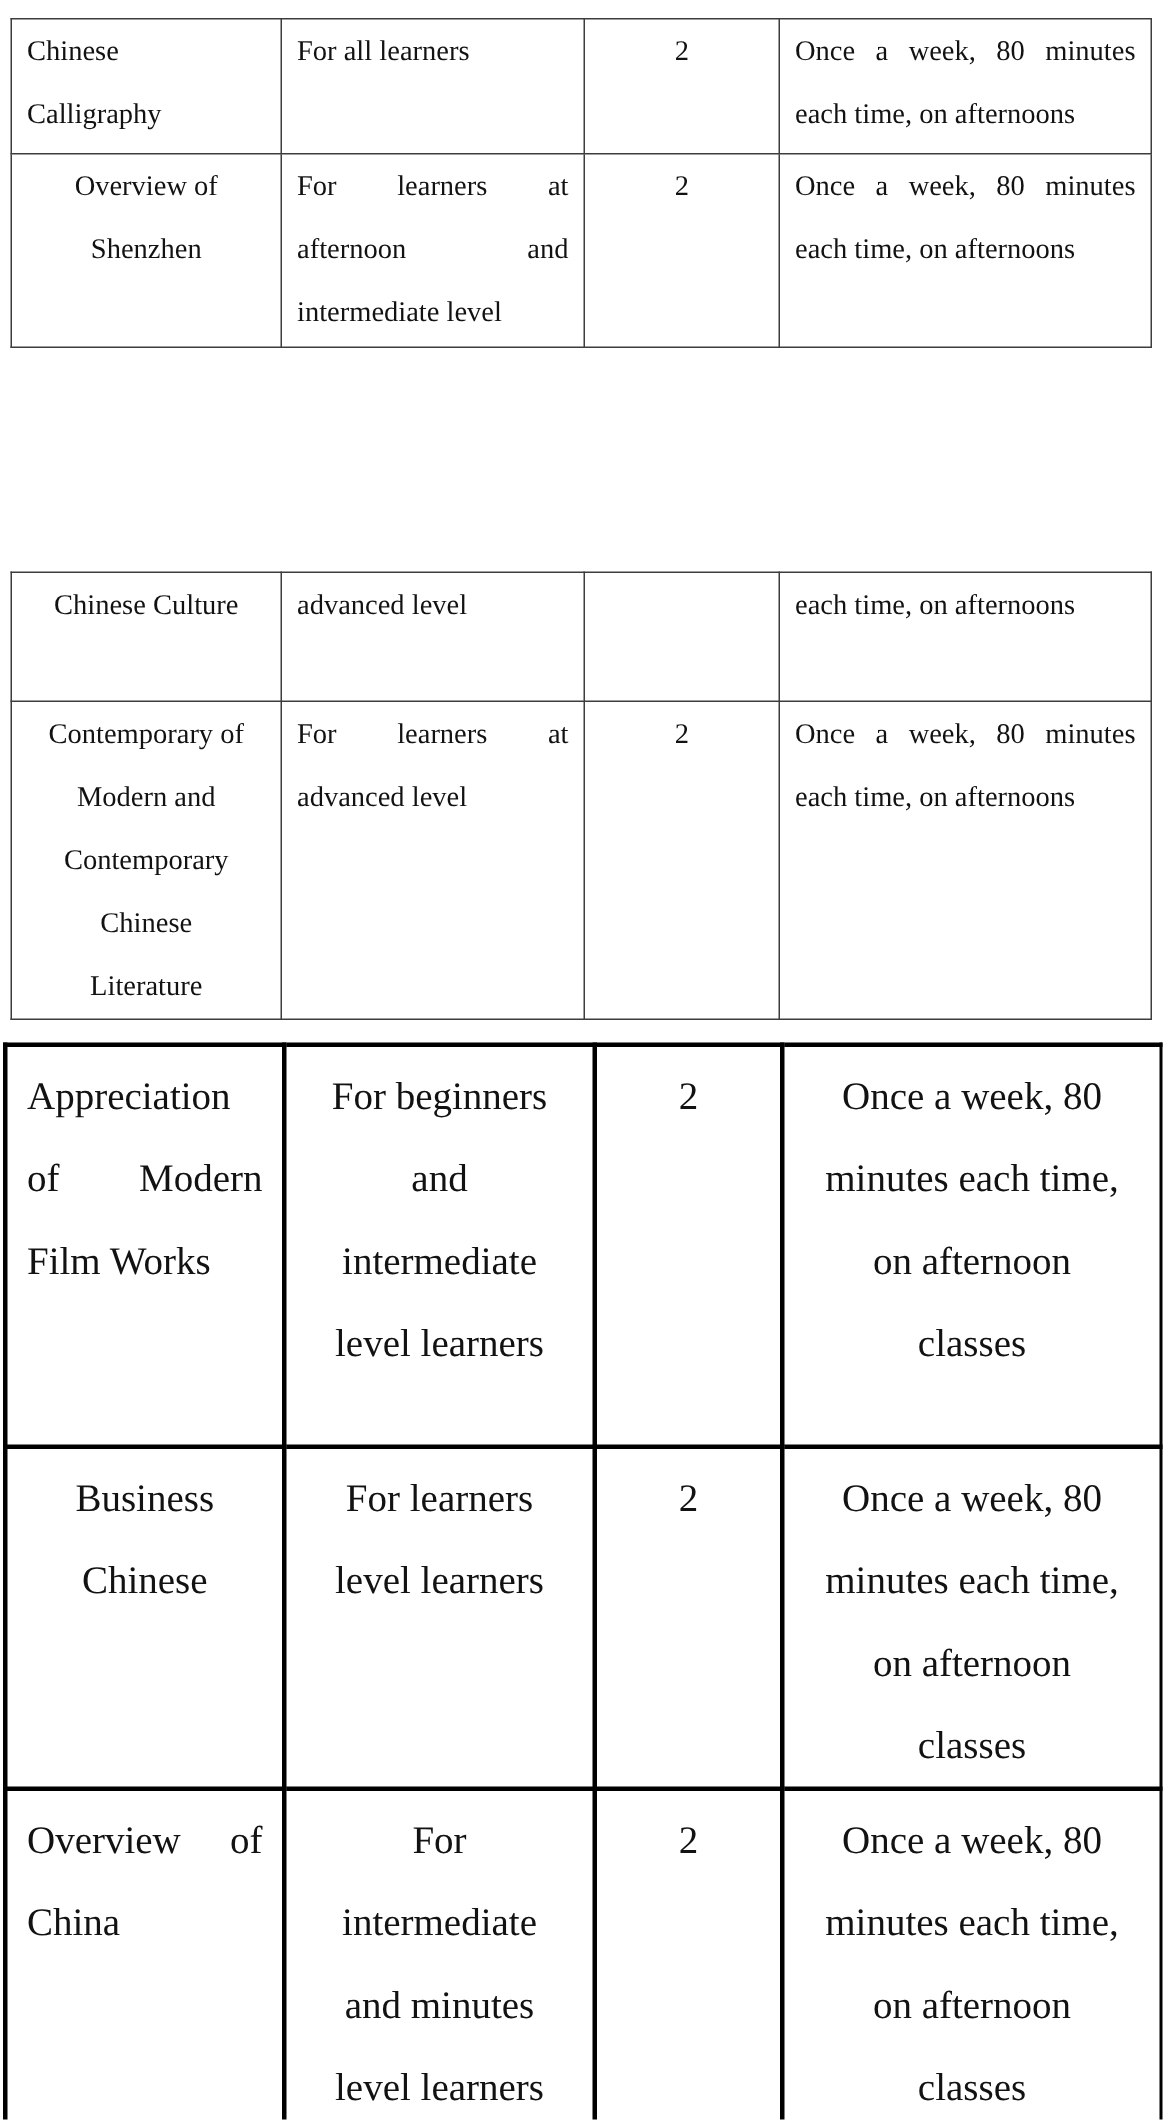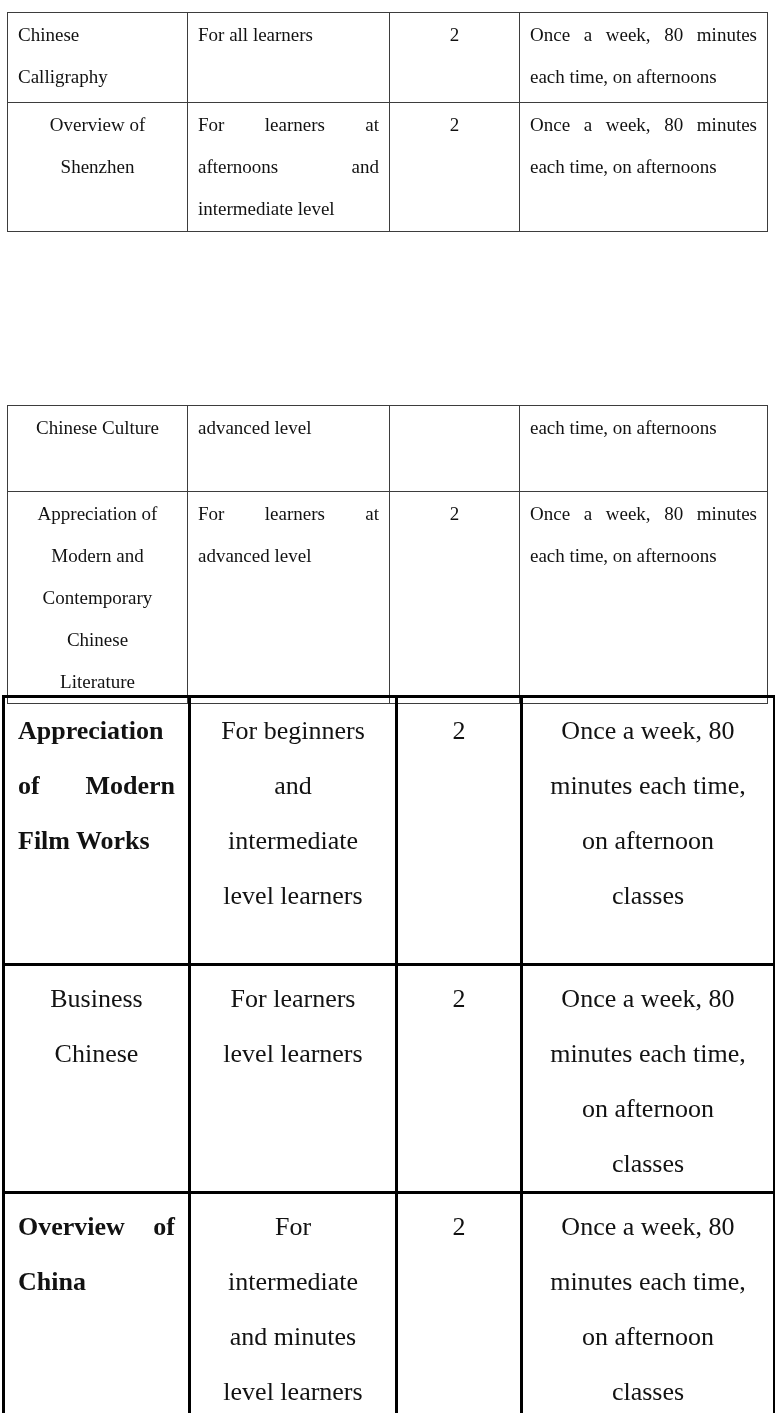--- a/index.html
+++ b/index.html
@@ -28,21 +28,21 @@
   table.big td {
     border: 3px solid #000000;
     font-size: 26px;
     line-height: 55px;
     vertical-align: top;
     padding: 5px 13px 0 13px;
     overflow: hidden;
   }
   table.big tr:last-child td { border-bottom-width: 6px; }
   td.ind  { padding-left: 24px; }   
-  td.pad15{ padding-left: 15px; padding-right: 15px; font-weight: bold; }
+  td.pad15{ padding-left: 15px; padding-right: 15px; }
   td.mid  { vertical-align: middle; }
   td.ac   { text-align: center; }
   td.tc   { text-align: center; }
   .ln     { display: block; }
   .j      { text-align: justify; text-align-last: justify; }
 </style>
 </head>
 <body>
 
 <table class="tbl small" style="left:7px; top:12px; width:760px;">
@@ -69,35 +69,35 @@
       <span class="ln">each time, on afternoons</span>
     </td>
   </tr>
   <tr style="height:129px">
     <td class="tc mid">
       <span class="ln">Overview of</span>
       <span class="ln">Shenzhen</span>
     </td>
     <td>
       <span class="ln j">For learners at</span>
-      <span class="ln j">afternoons and</span>
+      <span class="ln j">afternoon and</span>
       <span class="ln">intermediate level</span>
     </td>
     <td class="ac mid">
       <span class="ln">2</span>
     </td>
     <td class="mid">
       <span class="ln j">Once a week, 80 minutes</span>
       <span class="ln">each time, on afternoons</span>
     </td>
   </tr>
 </tbody>
   </table>
 
-<table class="tbl small" style="left:7px; top:381px; width:760px;margin-top:24px;">
+<table class="tbl small" style="left:7px; top:381px; width:760px;">
   <colgroup>
     <col style="width:180px">
       <col style="width:202px">
       <col style="width:130px">
       <col style="width:248px">
   </colgroup>
   <tbody>
       <tr style="height:86px">
     <td class="tc">
       <span class="ln">Chinese Culture</span>
@@ -107,21 +107,21 @@
     </td>
     <td class="ac">
       <span class="ln"></span>
     </td>
     <td>
       <span class="ln">each time, on afternoons</span>
     </td>
   </tr>
   <tr style="height:209px">
     <td class="tc mid">
-      <span class="ln">Appreciation of</span>
+      <span class="ln">Contemporary of</span>
       <span class="ln">Modern and</span>
       <span class="ln">Contemporary</span>
       <span class="ln">Chinese</span>
       <span class="ln">Literature</span>
     </td>
     <td class="mid">
       <span class="ln j">For learners at</span>
       <span class="ln">advanced level</span>
     </td>
     <td class="ac mid">

